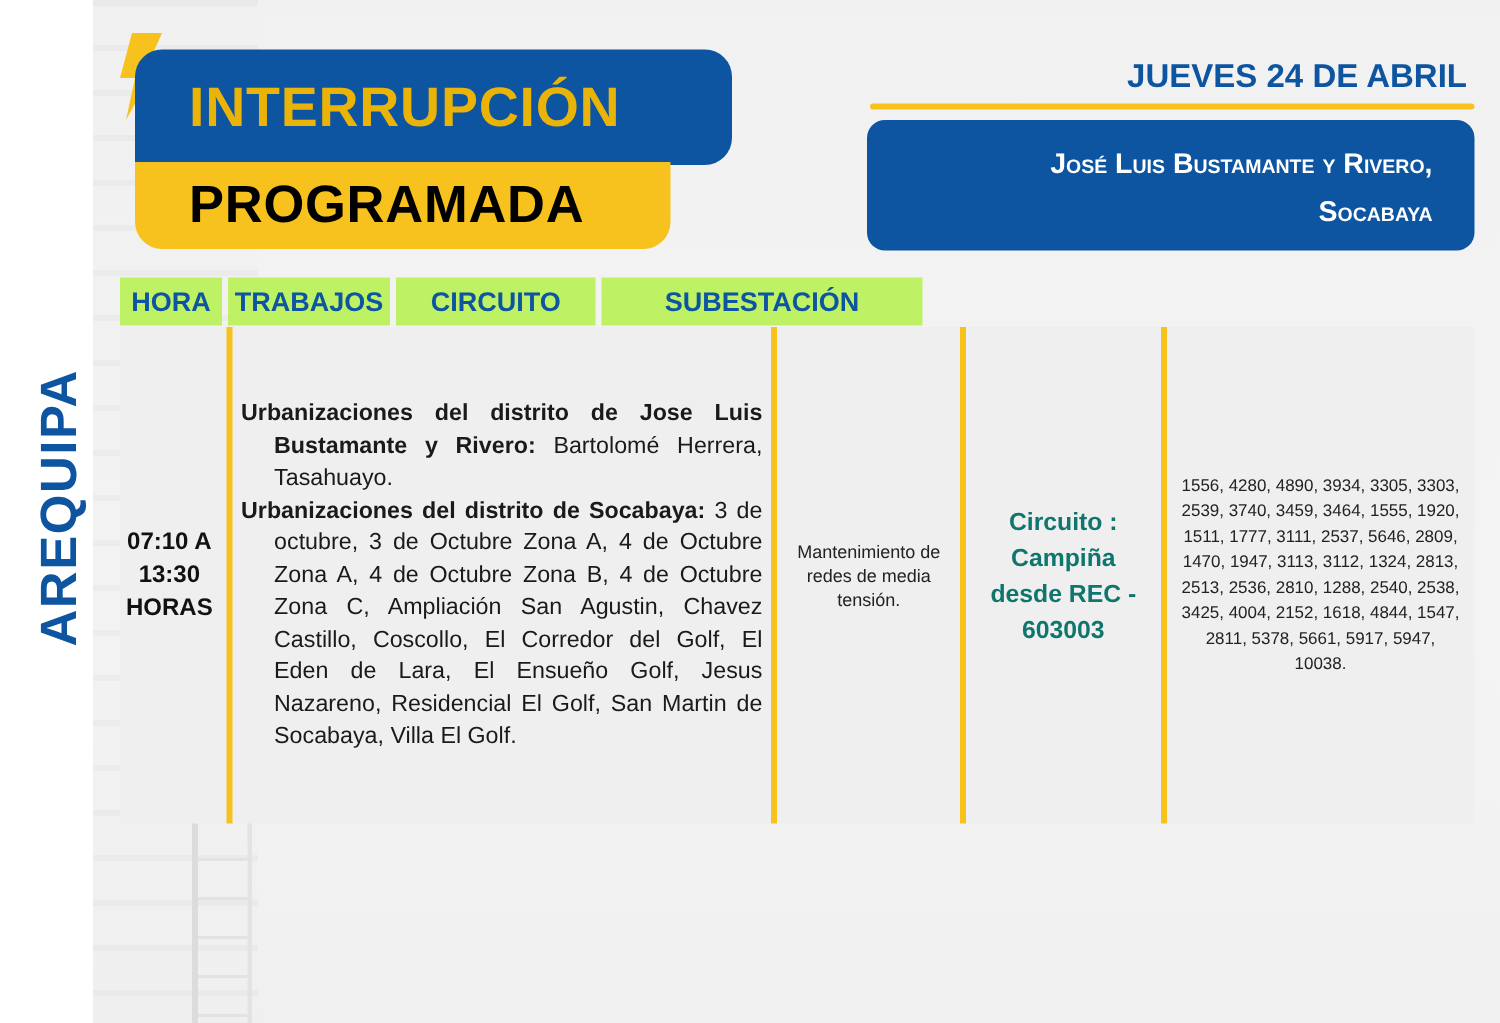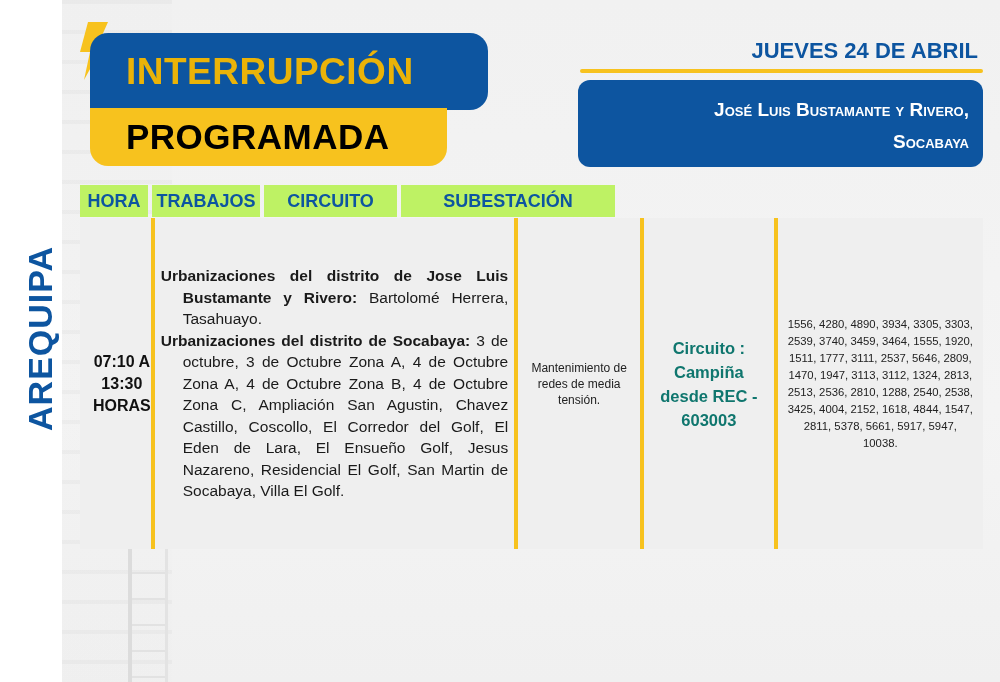--- a/index.html
+++ b/index.html
@@ -51,42 +51,42 @@
       color: #0d55a0; font-weight: 700; font-size: 22px;
     }
     .date-line {
       position: absolute; left: 580px; top: 69px; width: 403px; height: 4px;
       background: #f7c21e; border-radius: 2px;
     }
     .location {
       position: absolute; left: 578px; top: 80px; width: 405px; height: 87px;
       background: #0d55a0; border-radius: 12px;
       color: #ffffff; font-weight: 700; font-size: 19px; text-align: right;
-      padding: 14px 14px 0 0; line-height: 32px; font-variant: small-caps;
+      padding: 14px 28px 0 0; line-height: 32px; font-variant: small-caps;
     }
 
     
     .table {
       position: absolute; left: 80px; top: 185px; width: 903px; height: 364px;
     }
     .thead {
       position: absolute; left: 0; top: 0; width: 903px; height: 32px;
       display: flex; gap: 4px;
     }
     .th {
       background: #bef264; height: 32px;
       color: #0d55a0; font-weight: 700; font-size: 18px;
       display: flex; align-items: center; justify-content: center;
     }
     .tbody {
       position: absolute; left: 0; top: 33px; width: 903px; height: 331px;
       background: #efefef; display: flex;
     }
     .td {
-      height: 331px; display: flex; align-items: center; justify-content: flex-end;
+      height: 331px; display: flex; align-items: center; justify-content: flex-start;
       position: relative;
     }
     .td.sep { border-left: 4px solid #f7c21e; }
     .c-hora { width: 72px; }
     .c-donde { width: 370px; }
     .c-trab { width: 128px; }
     .c-circ { width: 136px; }
     .c-sub { width: 213px; }
 
     .hora-text {

